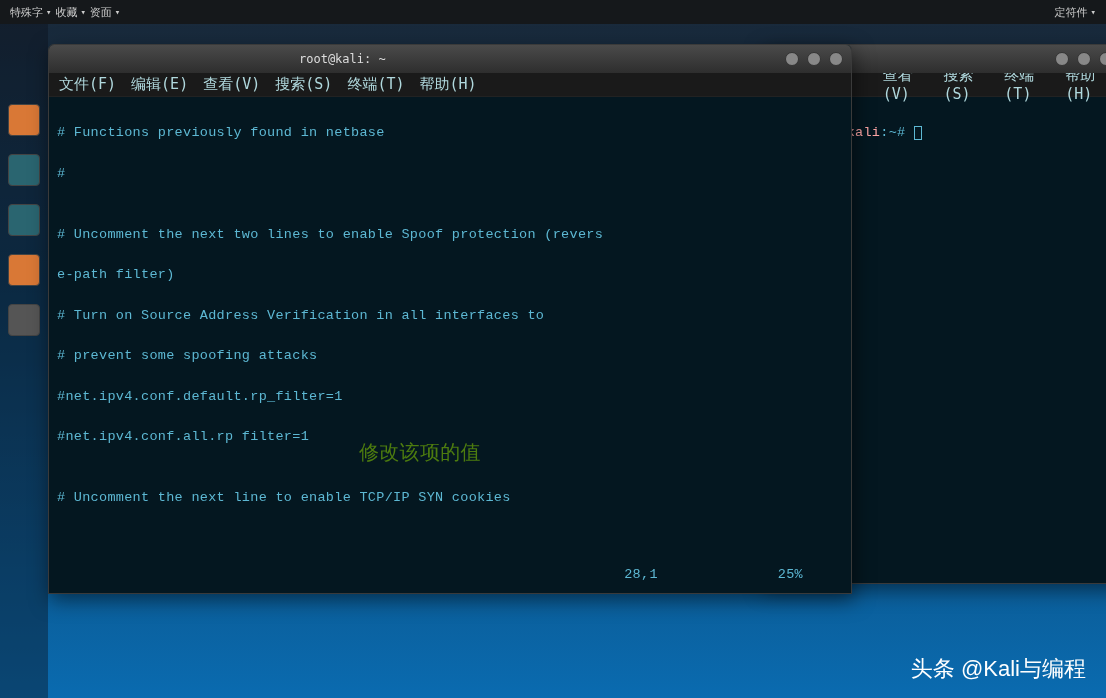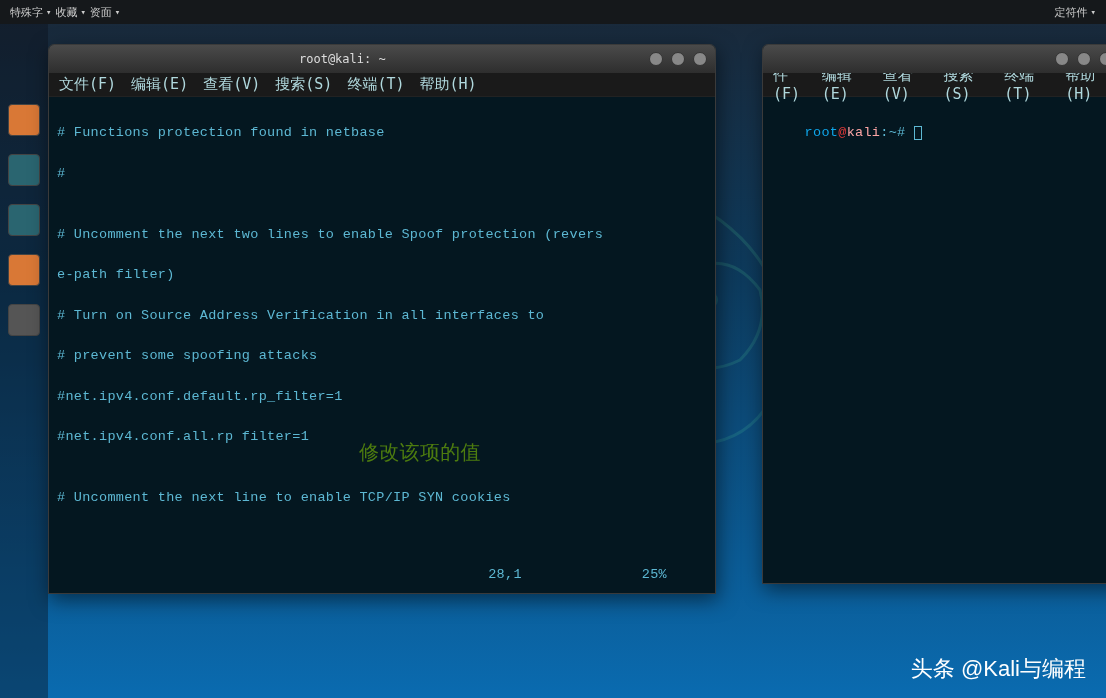--- a/index.html
+++ b/index.html
@@ -46,21 +46,21 @@
     .dock-icon.teal { background: #2a6570; }
     .dock-icon.gray { background: #555; }
     .window {
       position: absolute;
       background: #041720;
       border: 1px solid #3a3a3a;
       border-radius: 6px 6px 0 0;
       overflow: hidden;
       box-shadow: 2px 6px 20px rgba(0,0,0,0.5);
     }
-    .window-1 { left: 48px; top: 44px; width: 668px; height: 550px; }
+    .window-1 { left: 48px; top: 44px; width: 804px; height: 550px; }
     .window-2 { left: 762px; top: 44px; width: 360px; height: 540px; }
     .titlebar {
       height: 28px;
       background: linear-gradient(#4a4a4a, #2e2e2e);
       display: flex;
       align-items: center;
       justify-content: center;
       position: relative;
       color: #ddd;
       font-size: 12px;
@@ -221,21 +221,21 @@
   </div>
   <div class="menubar">
     <span class="menu-item">文件(F)</span>
     <span class="menu-item">编辑(E)</span>
     <span class="menu-item">查看(V)</span>
     <span class="menu-item">搜索(S)</span>
     <span class="menu-item">终端(T)</span>
     <span class="menu-item">帮助(H)</span>
   </div>
   <div class="terminal-content">
-<span class="line"># Functions protection found in netbase</span>
+<span class="line"># Functions previously found in netbase</span>
 <span class="line">#</span>
 <span class="line"></span>
 <span class="line"># Uncomment the next two lines to enable Spoof protection (revers</span>
 <span class="line">e-path filter)</span>
 <span class="line"># Turn on Source Address Verification in all interfaces to</span>
 <span class="line"># prevent some spoofing attacks</span>
 <span class="line">#net.ipv4.conf.default.rp_filter=1</span>
 <span class="line">#net.ipv4.conf.all.rp filter=1</span>
 <span class="line"></span>
 <span class="line"># Uncomment the next line to enable TCP/IP SYN cookies</span>

